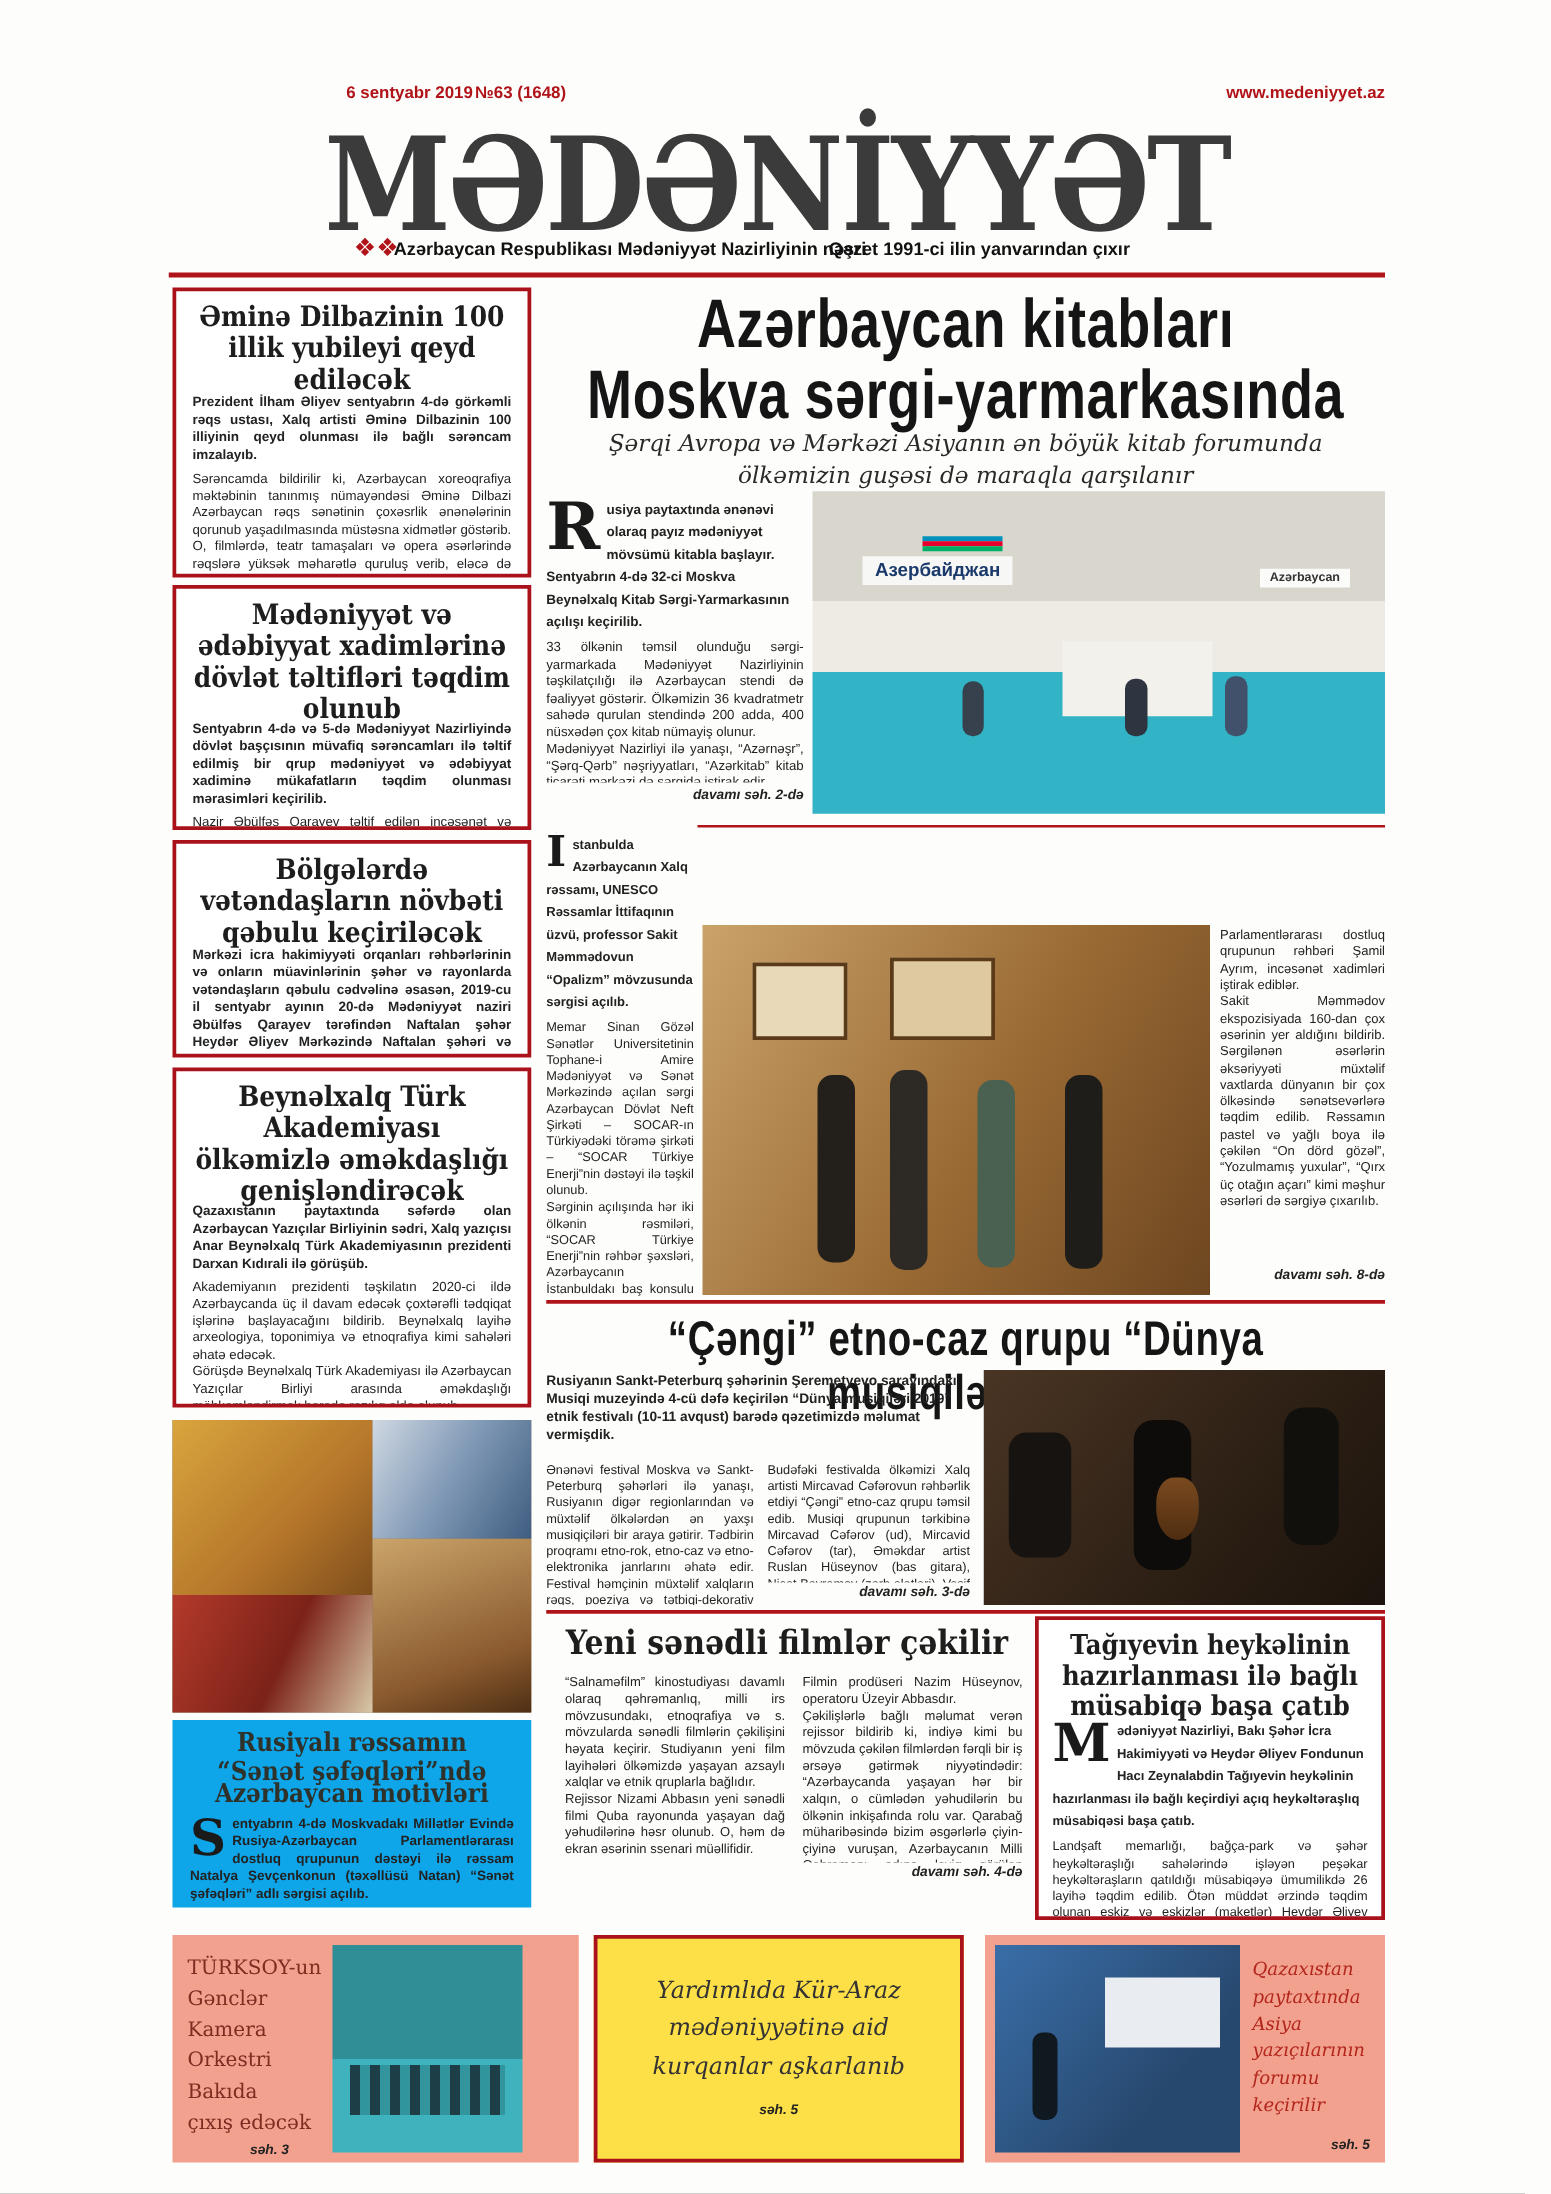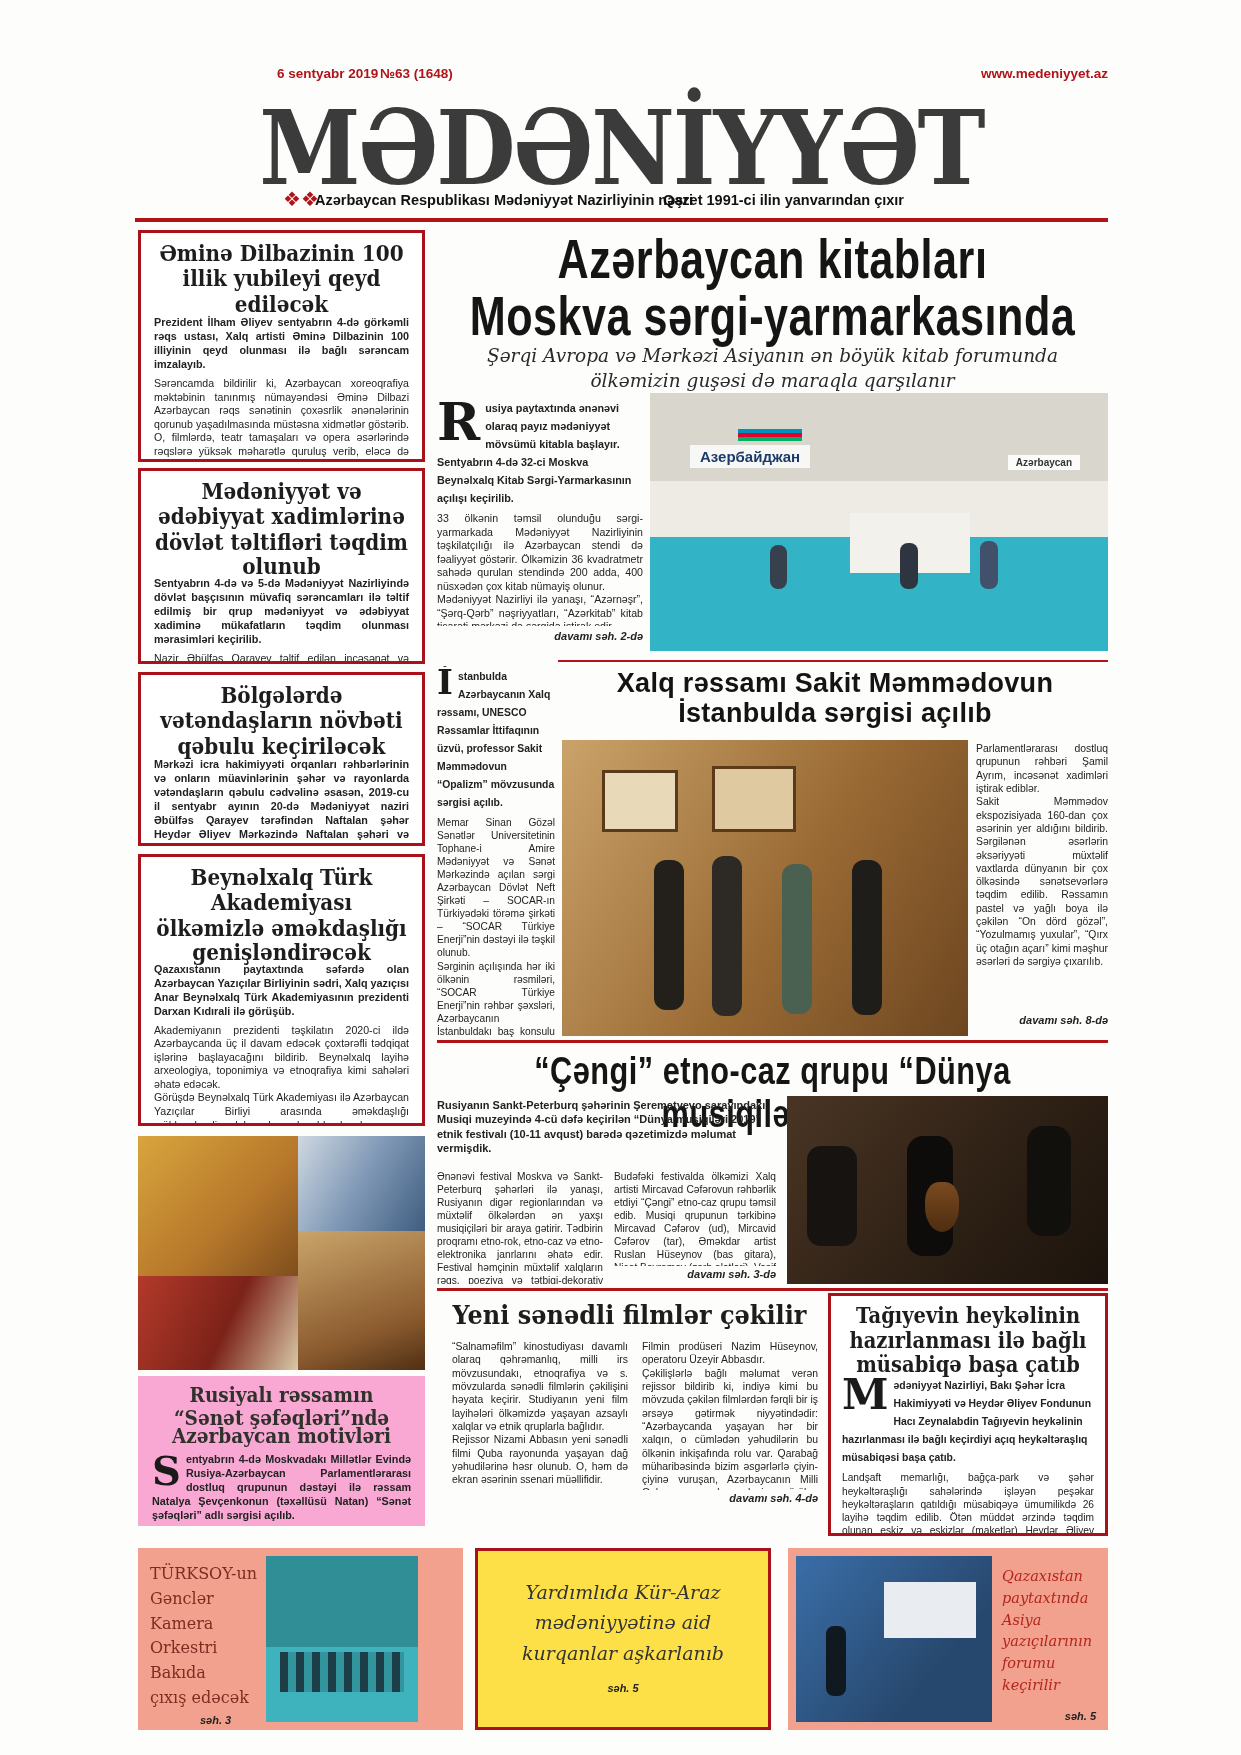--- a/index.html
+++ b/index.html
@@ -71,21 +71,21 @@
 
   </div>
 
   <div class="photo" style="left:138px;top:1136px;width:287px;height:234px;background:#7d6a4e;">
     <div class="abs" style="left:0;top:0;width:160px;height:140px;background:linear-gradient(135deg,#d9a53d,#b5762a 60%,#7e4e1c);"></div>
     <div class="abs" style="left:160px;top:0;width:127px;height:95px;background:linear-gradient(120deg,#cfd8e2,#7f98b5 50%,#3f5d80);"></div>
     <div class="abs" style="left:160px;top:95px;width:127px;height:139px;background:linear-gradient(160deg,#caa46a,#8a5a2e 70%,#4f2f14);"></div>
     <div class="abs" style="left:0;top:140px;width:160px;height:94px;background:linear-gradient(115deg,#b33a2b,#7c2218 55%,#d8c9a8);"></div>
   </div>
 
-  <div class="abs clip" style="left:138px;top:1376px;width:287px;height:150px;background:#f9a8d4;padding:8px 14px;box-sizing:border-box;">
+  <div class="abs clip" style="left:138px;top:1376px;width:287px;height:150px;background:#0ea5e9;padding:8px 14px;box-sizing:border-box;">
     <div class="serif-title" style="font-size:18.5px;color:#2e322b;">Rusiyalı rəssamın “Sənət şəfəqləri”ndə</div>
     <div class="serif-title" style="font-size:18.5px;color:#2e322b;">Azərbaycan motivləri</div>
     <div style="margin-top:6px;">
       <span class="dropcap" style="font-size:40px;">S</span>
       <span style="font-weight:700;font-size:10.8px;line-height:1.3;text-align:justify;display:block;">entyabrın 4-də Moskvadakı Millətlər Evində Rusiya-Azərbaycan Parlamentlərarası dostluq qrupunun dəstəyi ilə rəssam Natalya Şevçenkonun (təxəllüsü Natan) “Sənət şəfəqləri” adlı sərgisi açılıb.</span>
     </div>
 
   </div>
 
   <div class="abs" style="left:437px;top:230px;width:671px;">
@@ -125,22 +125,20 @@
 
   <div class="abs clip" style="left:437px;top:666px;width:118px;height:372px;">
     <div>
       <span class="dropcap" style="font-size:34px;">İ</span>
       <span style="font-weight:700;font-size:10.4px;line-height:1.28;">stanbulda Azərbaycanın Xalq rəssamı, UNESCO Rəssamlar İttifaqının üzvü, professor Sakit Məmmədovun “Opalizm” mövzusunda sərgisi açılıb.</span>
     </div>
     <div class="body-txt" style="font-size:10.2px;">Memar Sinan Gözəl Sənətlər Universitetinin Tophane-i Amire Mədəniyyət və Sənət Mərkəzində açılan sərgi Azərbaycan Dövlət Neft Şirkəti – SOCAR-ın Türkiyədəki törəmə şirkəti – “SOCAR Türkiye Enerji”nin dəstəyi ilə təşkil olunub.
 Sərginin açılışında hər iki ölkənin rəsmiləri, “SOCAR Türkiye Enerji”nin rəhbər şəxsləri, Azərbaycanın İstanbuldakı baş konsulu Məsim Hacıyev, Türkiyə Böyük Millət Məclisinin üzvü, Türkiyə-Azərbaycan</div>
   </div>
 
-  <div class="abs" style="left:562px;top:668px;width:546px;text-align:center;font-weight:700;font-size:27px;
-       color:#141414;line-height:1.12;letter-spacing:0.3px;">Xalq rəssamı Sakit Məmmədovun İstanbulda sərgisi açılıb</div>
 
   <div class="photo" style="left:562px;top:740px;width:406px;height:296px;
        background:linear-gradient(120deg,#caa36a,#9a6a34 55%,#6d4620);">
     <div class="abs" style="left:40px;top:30px;width:70px;height:56px;background:#e8d9b8;border:3px solid #5a3a18;"></div>
     <div class="abs" style="left:150px;top:26px;width:78px;height:60px;background:#dfc9a0;border:3px solid #5a3a18;"></div>
     <div class="abs" style="left:92px;top:120px;width:30px;height:150px;background:#23201c;border-radius:12px;"></div>
     <div class="abs" style="left:150px;top:116px;width:30px;height:160px;background:#2d2a26;border-radius:12px;"></div>
     <div class="abs" style="left:220px;top:124px;width:30px;height:150px;background:#4a6151;border-radius:12px;"></div>
     <div class="abs" style="left:290px;top:120px;width:30px;height:155px;background:#1f1d1a;border-radius:12px;"></div>
   </div>

